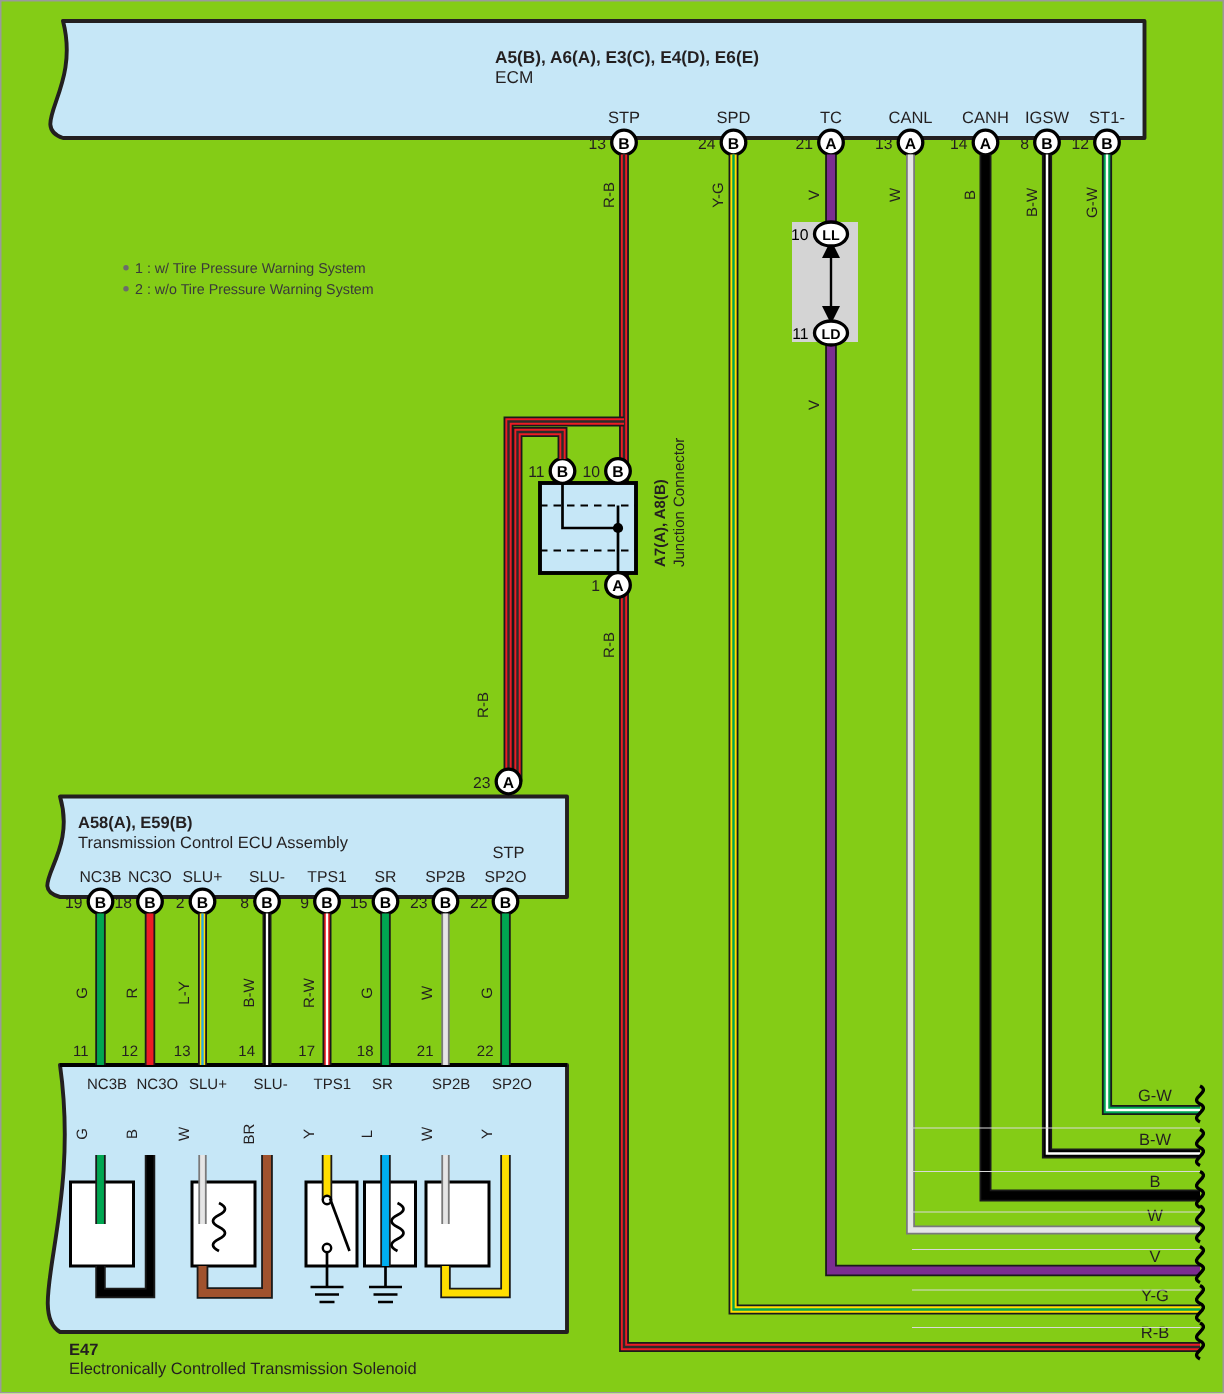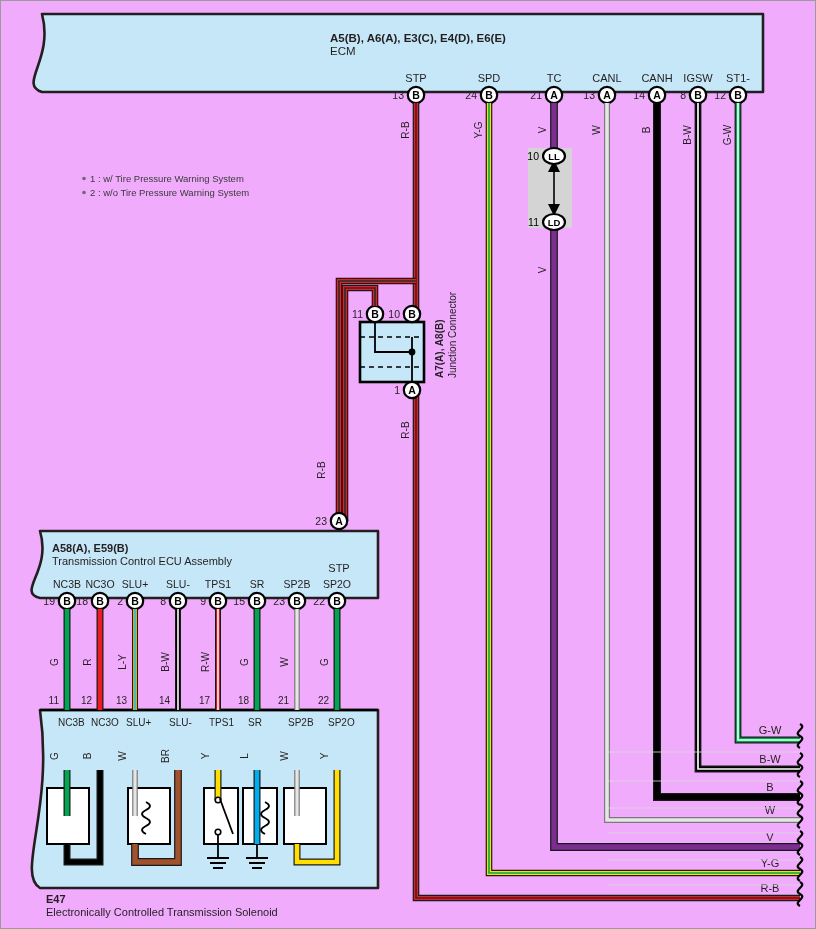--- a/index.html
+++ b/index.html
@@ -1,17 +1,17 @@
 <!DOCTYPE html>
 <html><head>
 <meta charset="utf-8">
 <style>
   html,body{margin:0;padding:0;background:#fff;}
   body{font-family:"Liberation Sans",sans-serif;}
-  #page{position:relative;width:816px;height:929px;overflow:hidden;background:#f0abfc;}
+  #page{position:relative;width:816px;height:929px;overflow:hidden;background:#84cc16;}
   #page svg{position:absolute;left:0;top:0;}
 </style>
 </head>
 <body>
 
 <div id="page">
   <svg id="canvas" width="816" height="929" viewBox="0 0 816 929">
       <path d="M 42 14 L 763 14 L 763 92 L 42 92
      C 18 84 54 60 42 14 Z" fill="#c6e7f7" stroke="#231f20" stroke-width="2.6" stroke-linejoin="round"></path>
       <text x="330" y="42" font-size="11.5" font-family="&quot;Liberation Sans&quot;, sans-serif" font-weight="bold" text-anchor="start" fill="#231f20">A5(B), A6(A), E3(C), E4(D), E6(E)</text>

